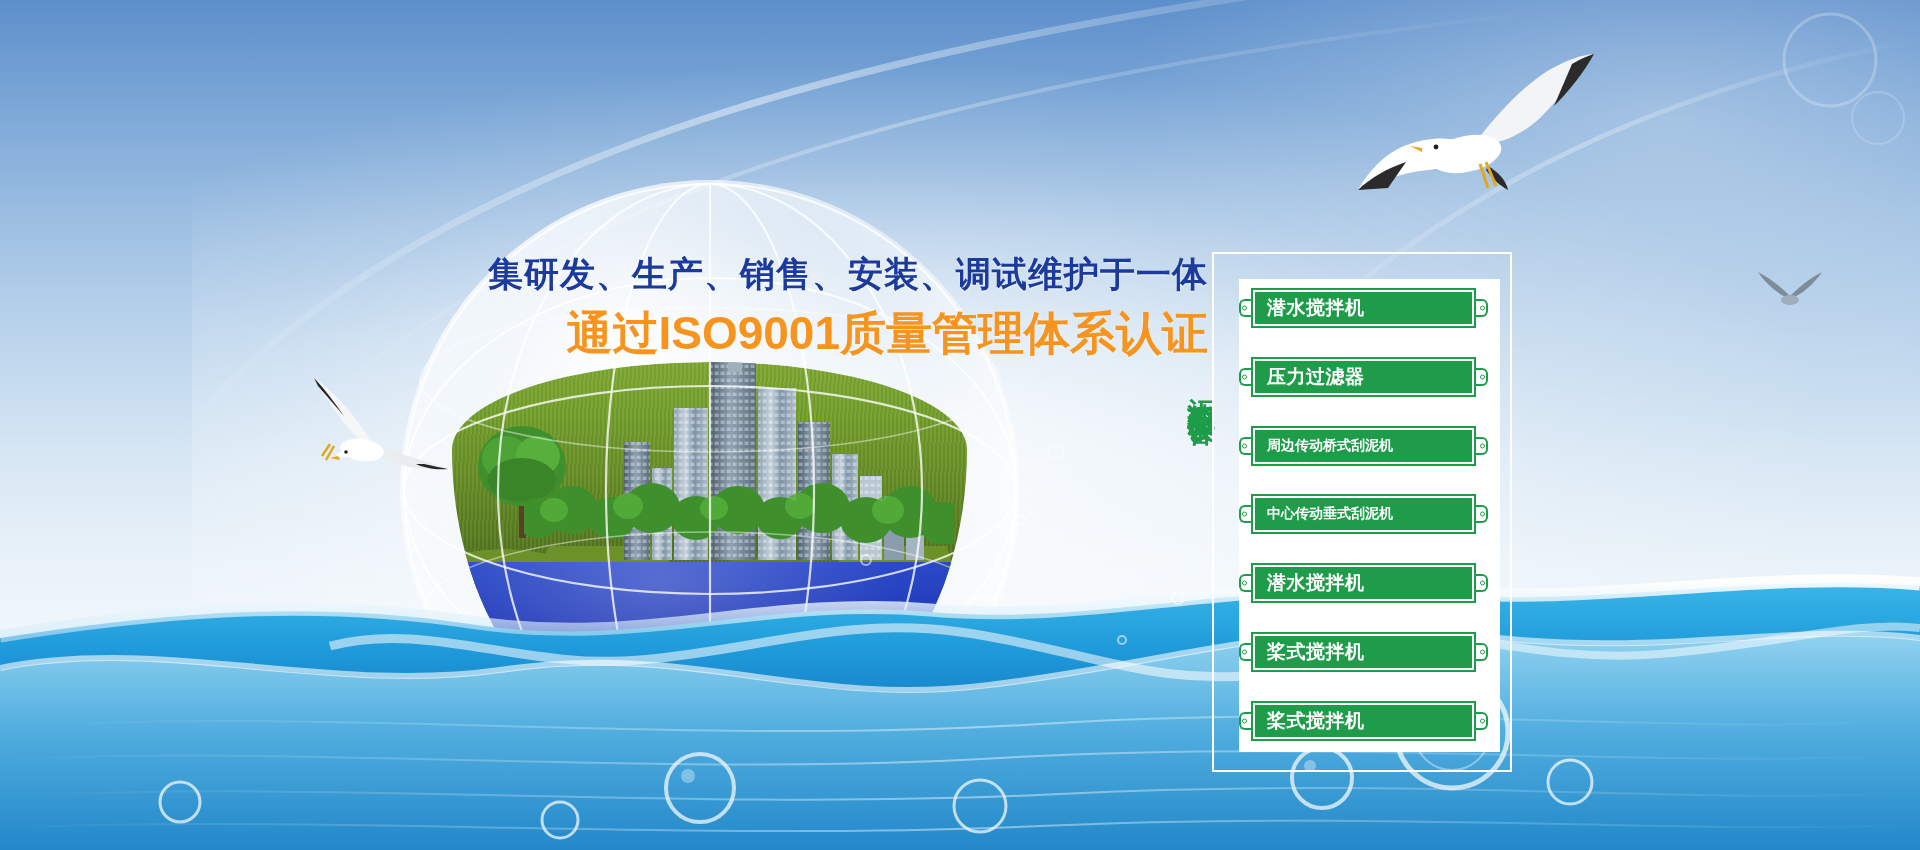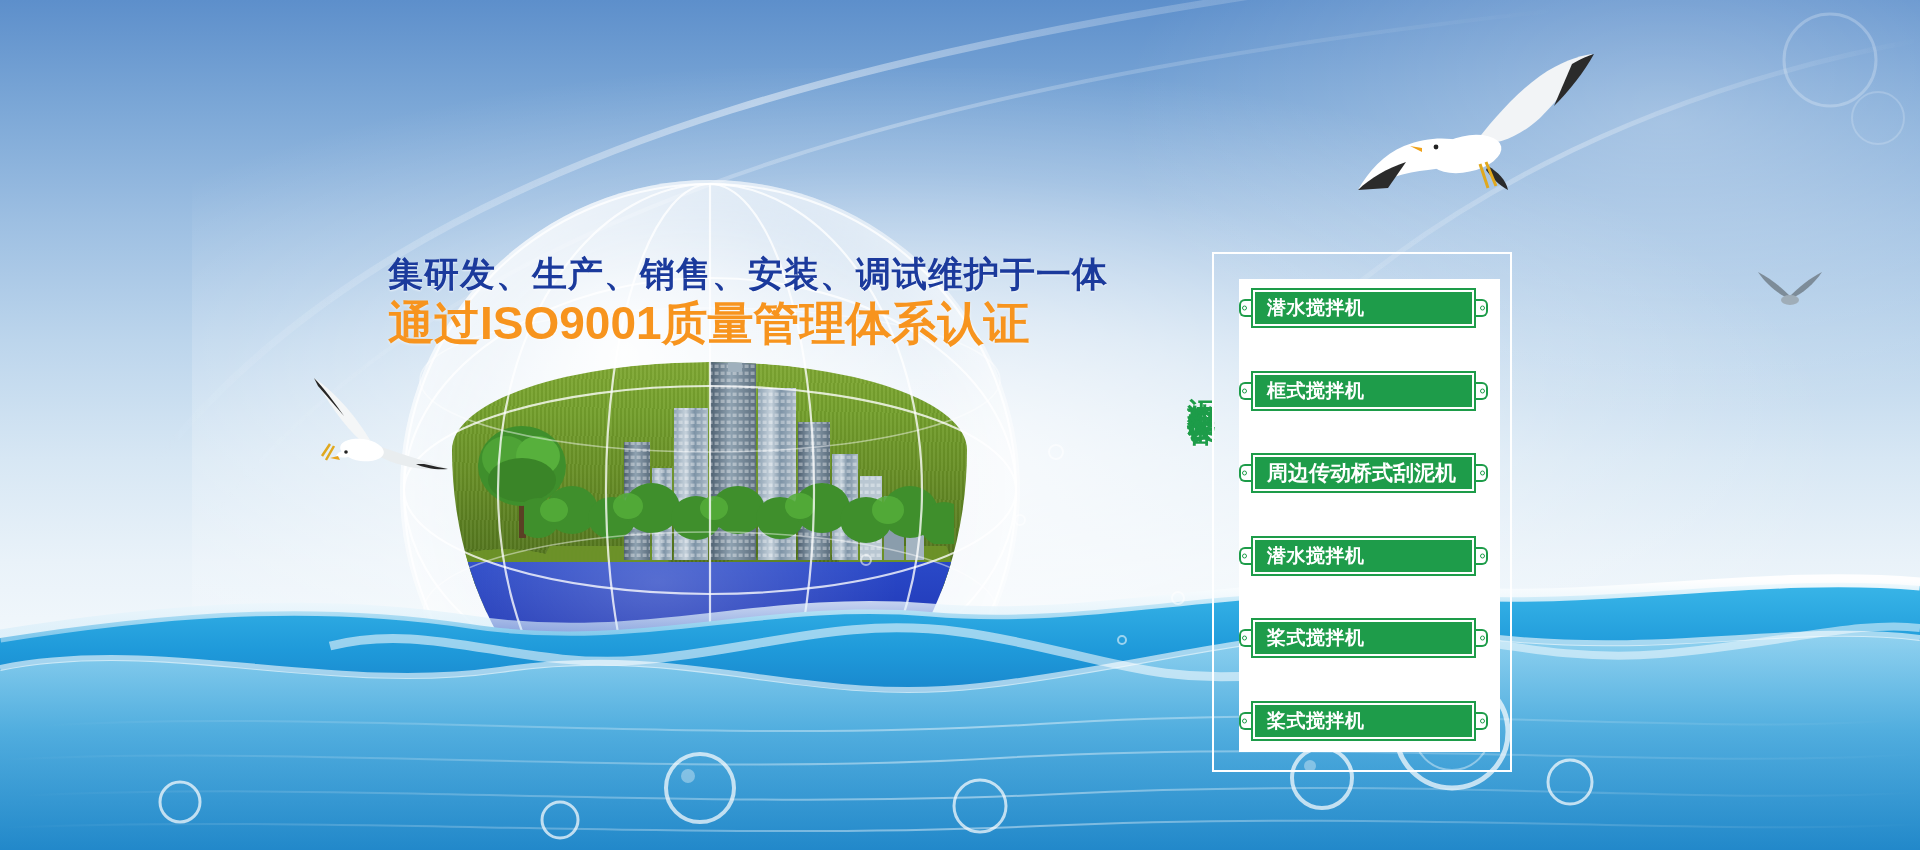--- a/index.html
+++ b/index.html
@@ -118,30 +118,30 @@
 
   
   .bird{position:absolute;pointer-events:none;}
   #bird-1{left:1348px;top:48px;width:252px;height:170px;}
   #bird-2{left:300px;top:368px;width:152px;height:112px;}
   #bird-3{left:1752px;top:262px;width:76px;height:52px;}
 
   
   .headline-block{
     position:absolute;left:388px;top:252px;width:820px;
-    text-align:left;
+    text-align:right;
   }
   .headline-1{
     font-size:35px;font-weight:bold;color:#1b3a9c;
     letter-spacing:1px;line-height:1.25;
     white-space:nowrap;
     text-shadow:0 1px 2px rgba(255,255,255,.75);
   }
   .headline-2{
-    margin-top:0;
+    margin-top:10px;
     font-size:46px;font-weight:bold;color:#f7941e;
     letter-spacing:0px;line-height:1.2;
     white-space:nowrap;
     text-shadow:0 1px 3px rgba(255,255,255,.55);
   }
 
   
   .panel{
     position:absolute;left:1212px;top:252px;
     width:300px;height:520px;
@@ -164,21 +164,21 @@
     width:100%;height:100%;
     background:#1e9c4a;
     display:flex;align-items:center;
     padding-left:12px;
     color:#ffffff;
     font-size:19px;
     font-weight:bold;
     letter-spacing:.5px;
     white-space:nowrap;
   }
-  .plaque-face.sm{font-size:21px;letter-spacing:0;}
+  .plaque-face.sm{font-size:14px;letter-spacing:0;}
   
   .lug{
     position:absolute;top:50%;transform:translateY(-50%);
     width:14px;height:18px;
     border:2px solid #1d9c49;
     background:transparent;
   }
   .lug.l{left:-14px;border-right:none;border-radius:6px 0 0 6px;}
   .lug.r{right:-14px;border-left:none;border-radius:0 6px 6px 0;}
   .lug .dot{
@@ -454,30 +454,39 @@
           </span>
           <div class="plaque-face">潜水搅拌机</div>
           <span class="lug r">
             <i class="dot"></i>
           </span>
         </div>
         <div class="plaque">
           <span class="lug l">
             <i class="dot"></i>
           </span>
-          <div class="plaque-face">框式搅拌机</div>
+          <div class="plaque-face">压力过滤器</div>
           <span class="lug r">
             <i class="dot"></i>
           </span>
         </div>
         <div class="plaque">
           <span class="lug l">
             <i class="dot"></i>
           </span>
           <div class="plaque-face sm">周边传动桥式刮泥机</div>
+          <span class="lug r">
+            <i class="dot"></i>
+          </span>
+        </div>
+        <div class="plaque">
+          <span class="lug l">
+            <i class="dot"></i>
+          </span>
+          <div class="plaque-face sm">中心传动垂式刮泥机</div>
           <span class="lug r">
             <i class="dot"></i>
           </span>
         </div>
         <div class="plaque">
           <span class="lug l">
             <i class="dot"></i>
           </span>
           <div class="plaque-face">潜水搅拌机</div>
           <span class="lug r">

